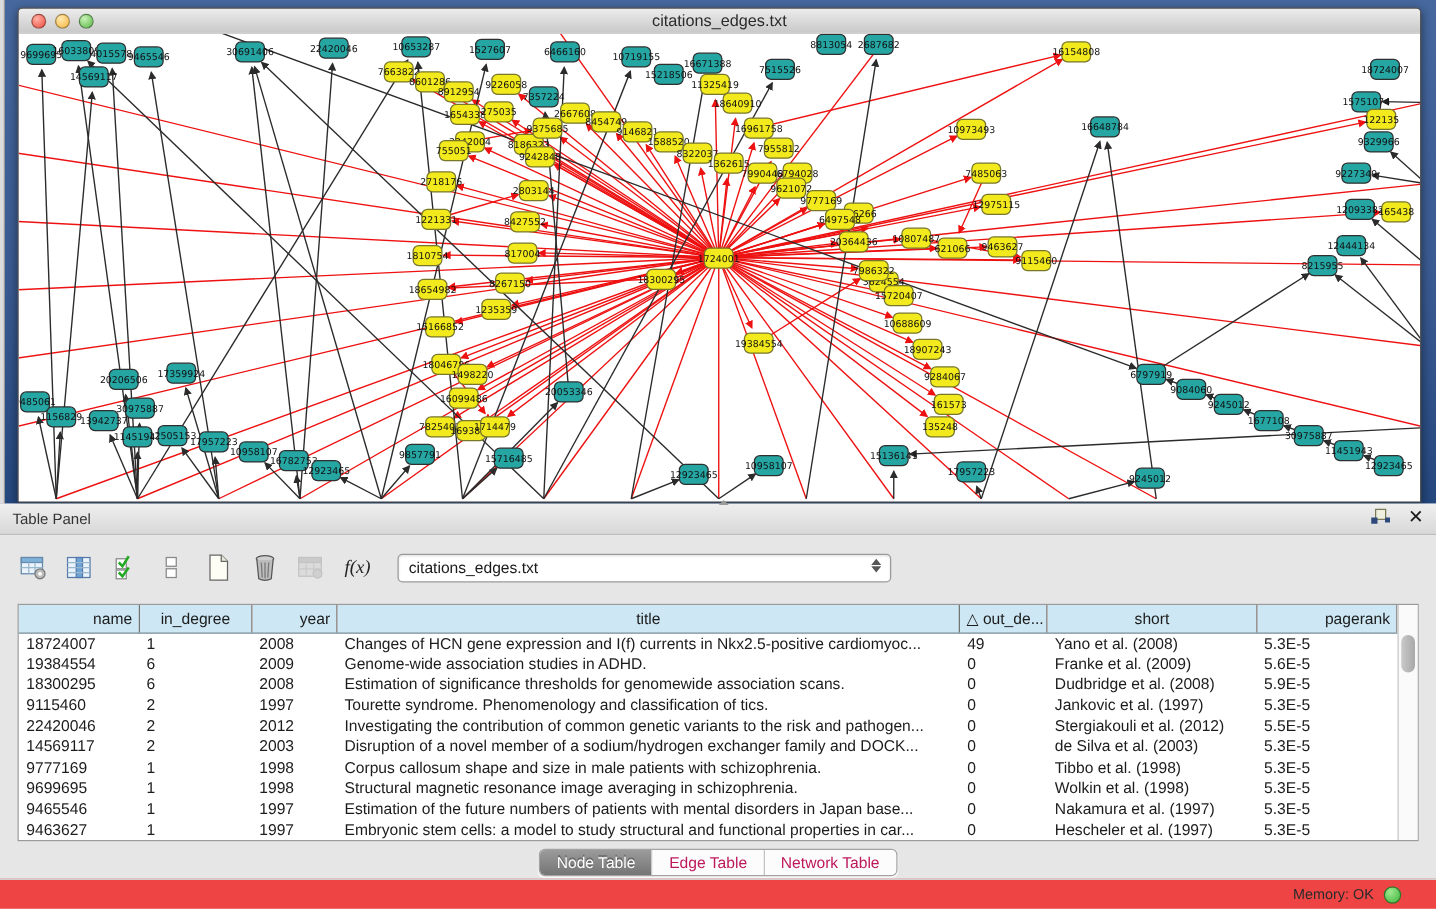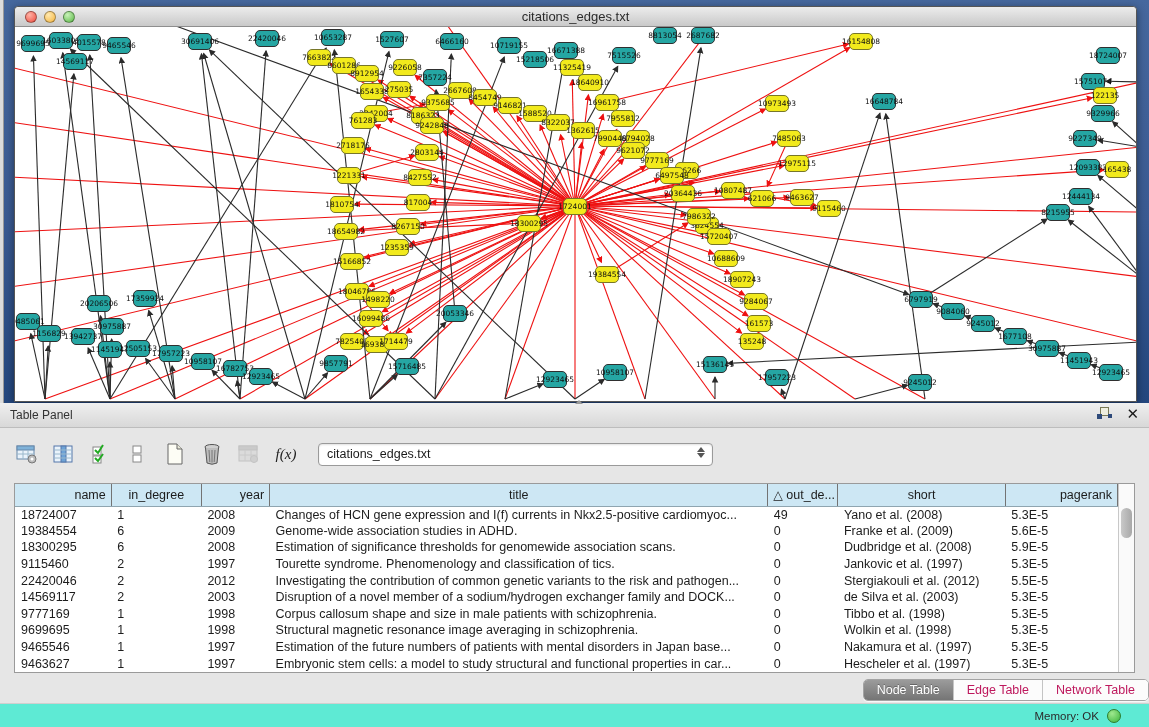--- a/index.html
+++ b/index.html
@@ -51,28 +51,28 @@
   .combo .stepper .dn { border-top:5px solid #555; }
 
   .tablewrap { position:absolute; left:14px; top:80px; width:1121px; height:190px; background:#fff; border:1px solid #9a9a9a; display:flex; }
   table.grid { border-collapse:collapse; table-layout:fixed; width:1105px; font-size:12.5px; color:#1c1c1c; }
   table.grid th { background:#cde7f4; border-right:1px solid #737373; border-bottom:1px solid #8fa5b0; height:22px;
     font-weight:normal; font-size:12.5px; padding:0 5px; overflow:hidden; white-space:nowrap; }
   table.grid td { height:16px; padding:0 6px; overflow:hidden; white-space:nowrap; text-align:left; }
   .vscroll { width:16px; background:#fafafa; border-left:1px solid #c8c8c8; position:relative; }
   .vthumb { position:absolute; left:2px; top:24px; width:11px; height:30px; background:linear-gradient(90deg,#c9c9c9,#a8a8a8); border-radius:6px; }
 
-  .tabbar { position:absolute; left:0; top:276px; width:100%; display:flex; justify-content:flex-end; }
+  .tabbar { position:absolute; left:0; top:276px; width:100%; display:flex; justify-content:center; }
   .seg { display:inline-flex; border:1px solid #a3a3a3; border-radius:5px; overflow:hidden; background:#fff; box-shadow:0 1px 1px rgba(255,255,255,.8); }
   .seg .segbtn { font-size:12.5px; padding:3px 13px; background:#fcfcfc; color:#be185d; border:none; border-right:1px solid #c4c4c4; }
   .seg .segbtn:last-child { border-right:none; }
   .seg .segbtn.active { background:linear-gradient(#9b9b9b,#757575); color:#fff; text-shadow:0 -1px 0 rgba(0,0,0,.3); }
 
   .statusbar { position:absolute; left:0; top:300px; width:100%; height:24px; border-top:1px solid #cfcfcf;
-    display:flex; justify-content:flex-end; align-items:center; gap:8px; padding-right:28px; background:#5eead4; }
+    display:flex; justify-content:flex-end; align-items:center; gap:8px; padding-right:28px; background:#ef4444; }
   .statusbar .mem { font-size:11.5px; color:#2b2b2b; }
   .memdot { width:14px; height:14px; border-radius:50%; background:radial-gradient(circle at 35% 30%,#9fe88f,#3cb53c); border:1px solid #2c7c2c; }
 </style>
 </head>
 <body>
 
 <div class="desktop">
   <div class="desktop-edge"></div>
   <div class="net-window">
     <div class="titlebar">
@@ -418,21 +418,21 @@
           <div class="gnode y" style="left: 340px; top: 38px;">
             <span class="glabel">8912954</span>
           </div>
           <div class="gnode y" style="left: 345px; top: 56px;">
             <span class="glabel">1654338</span>
           </div>
           <div class="gnode y" style="left: 349px; top: 78px;">
             <span class="glabel">2242004</span>
           </div>
           <div class="gnode y" style="left: 336px; top: 85px;">
-            <span class="glabel">761283</span>
+            <span class="glabel">755051</span>
           </div>
           <div class="gnode y" style="left: 326px; top: 110px;">
             <span class="glabel">2718176</span>
           </div>
           <div class="gnode y" style="left: 322px; top: 140px;">
             <span class="glabel">1221331</span>
           </div>
           <div class="gnode y" style="left: 315px; top: 169px;">
             <span class="glabel">1810754</span>
           </div>

